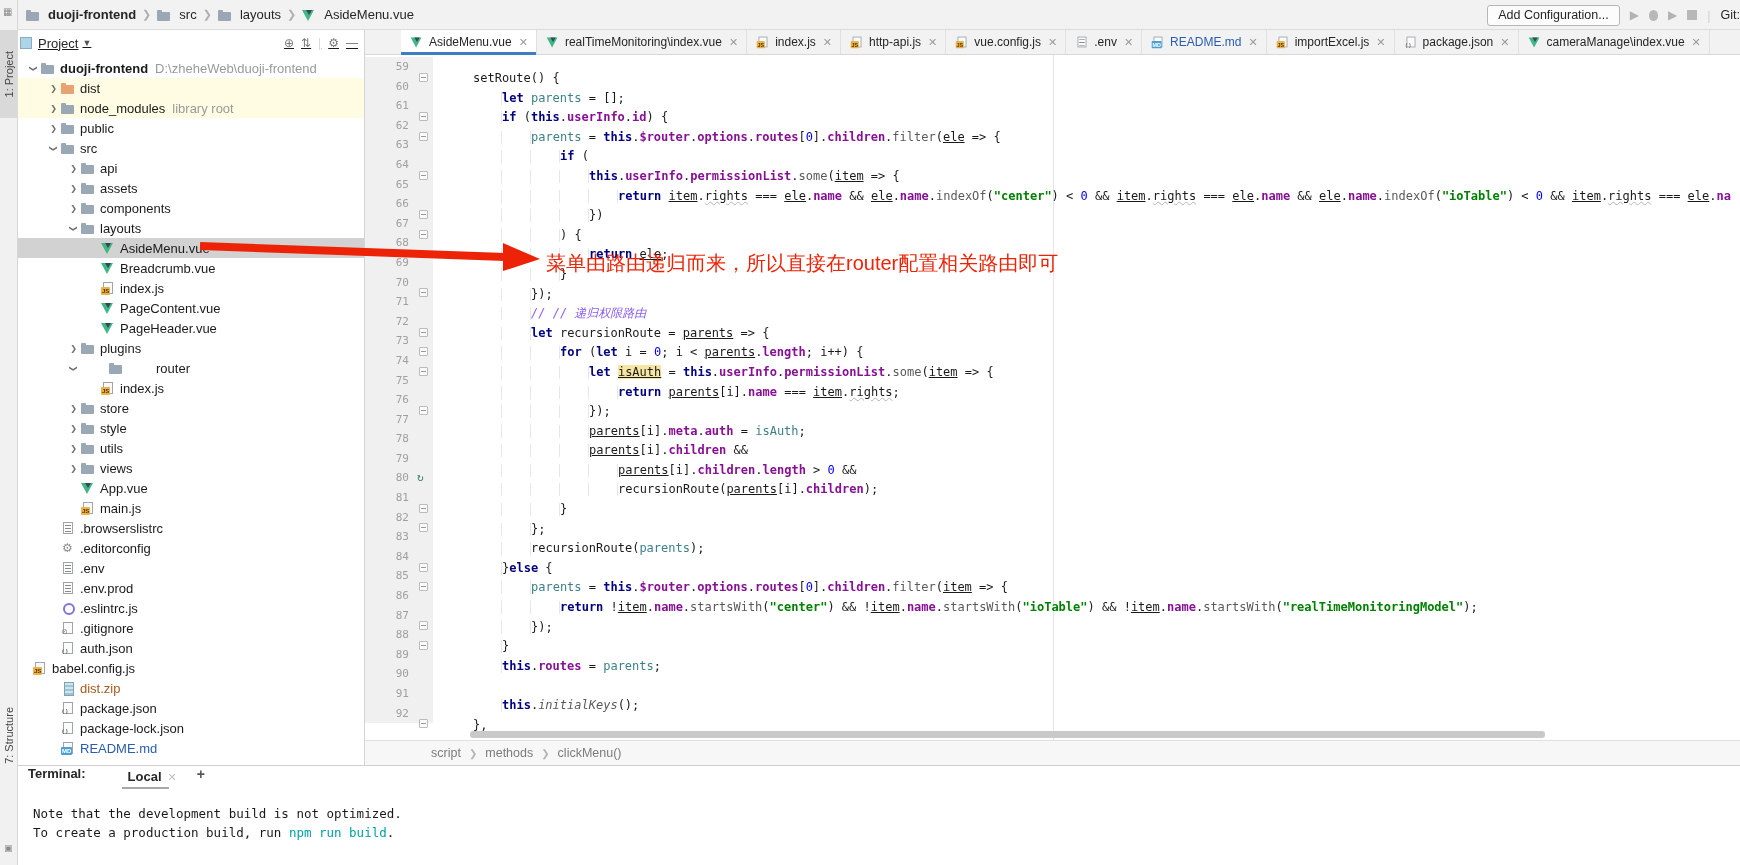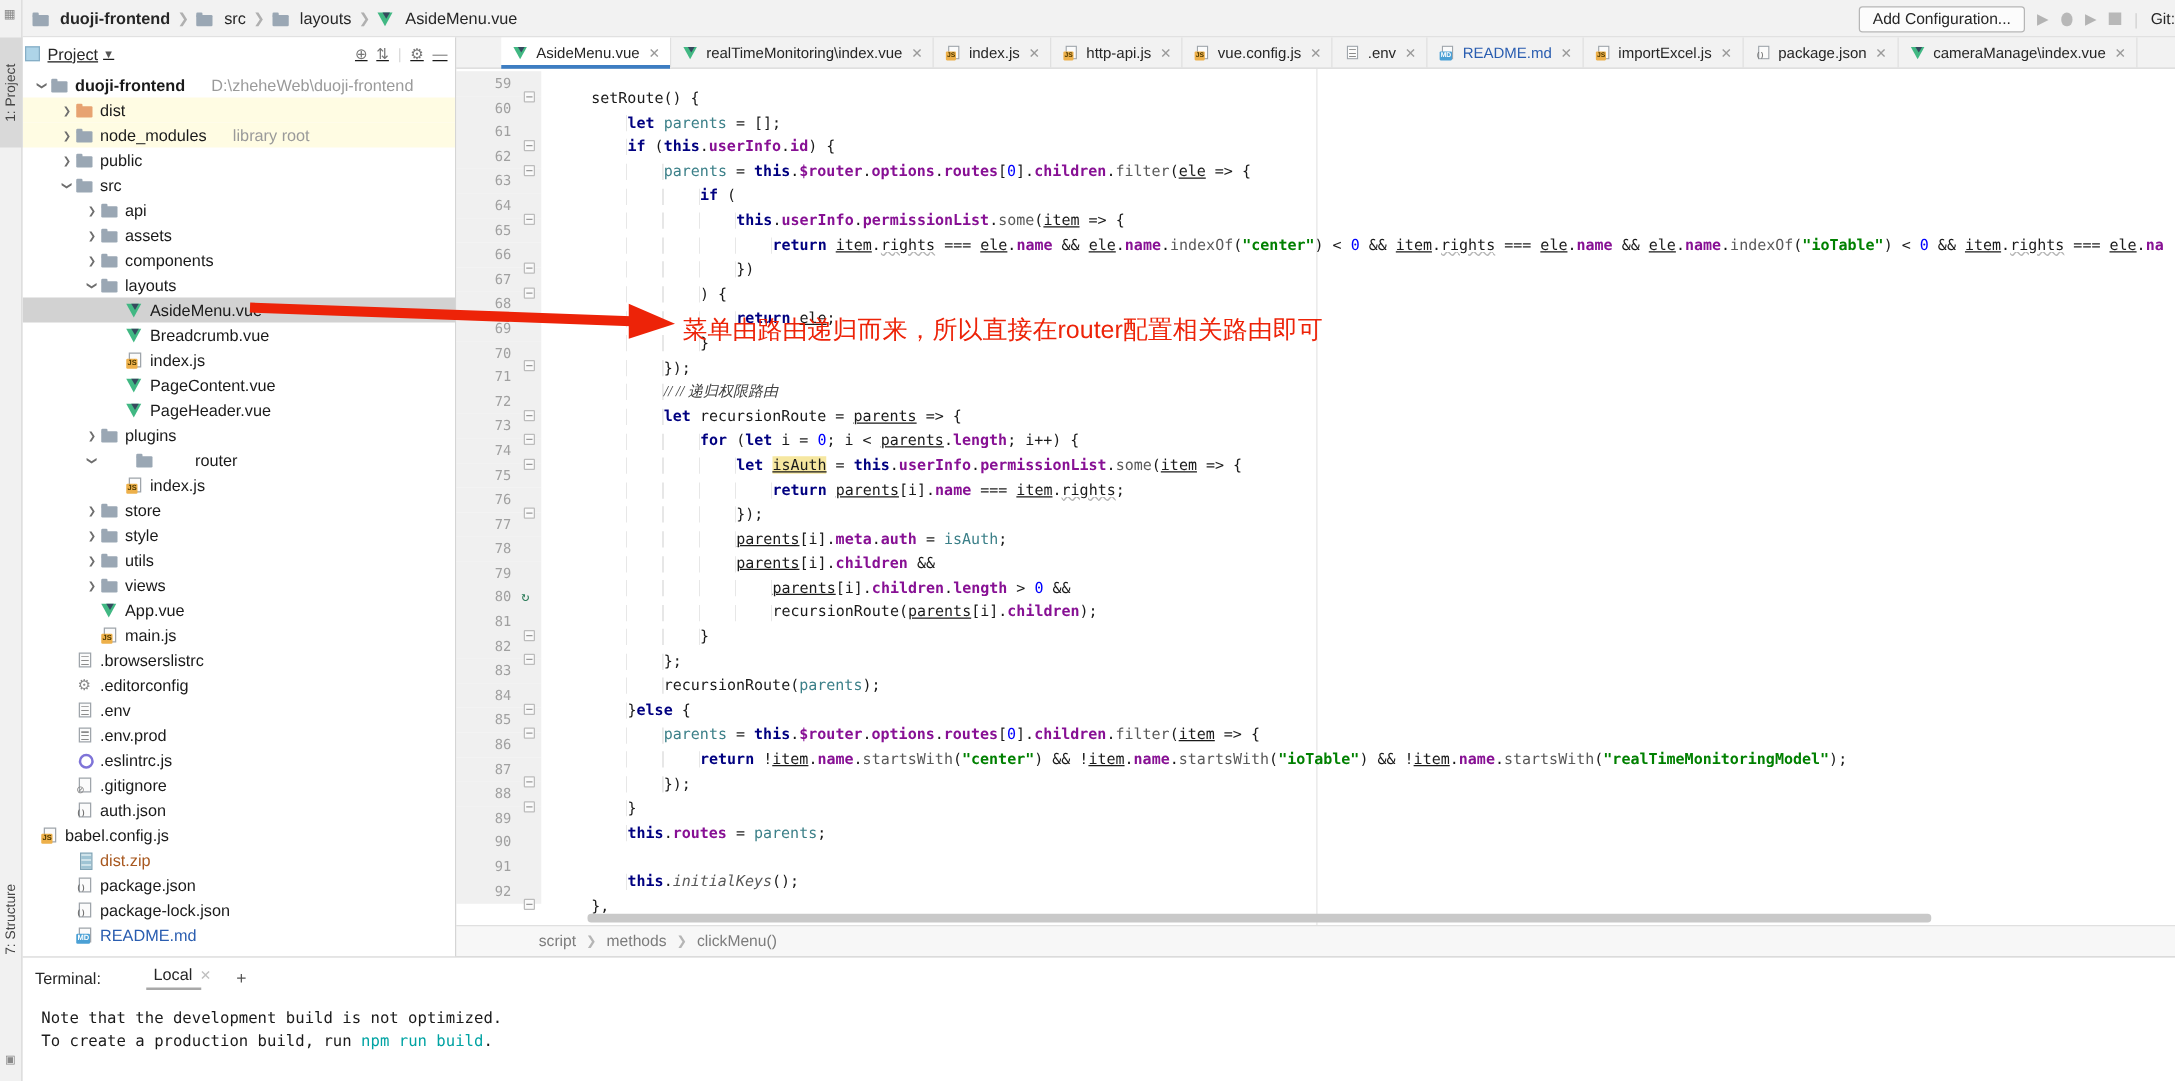--- a/index.html
+++ b/index.html
@@ -40,21 +40,21 @@
   .pp-icons { margin-left:auto; display:flex; align-items:center; gap:7px; color:#777; font-size:12px; }
   .pp-icons .sep { color:#d8d8d8; }
   .tree { position:absolute; top:28px; left:0; right:0; bottom:0; overflow:hidden; }
   .tree-row { height:20px; display:flex; align-items:center; white-space:nowrap; }
   .tree-row.row-yellow { background:#fffce3; }
   .tree-row.row-selected { background:#d2d2d2; }
   .tree-arrow { width:15px; flex:none; font-size:8px; color:#6e6e6e; text-align:center; }
   .tree-arrow.exp { transform:rotate(90deg); }
   .tree-label { margin-left:1px; }
   .tree-label.b { font-weight:bold; }
-  .tree-extra { color:#9a9a9a; margin-left:21px; }
+  .tree-extra { color:#9a9a9a; margin-left:7px; }
 
   
   .fi { position:relative; display:inline-block; width:14px; height:14px; margin-right:4px; flex:none; }
   .fi-folder::before, .fi-folder-orange::before { content:''; position:absolute; left:0; top:4px; width:13px; height:9px; background:#9aa7b4; border-radius:1px; }
   .fi-folder::after, .fi-folder-orange::after { content:''; position:absolute; left:0; top:2px; width:5px; height:3px; background:#9aa7b4; border-radius:1px 1px 0 0; }
   .fi-folder-orange::before, .fi-folder-orange::after { background:#e7a371; }
   .fi-vue::before { content:''; position:absolute; left:0; top:2px; border-left:6.5px solid transparent; border-right:6.5px solid transparent; border-top:11px solid #41b883; }
   .fi-vue::after { content:''; position:absolute; left:3.5px; top:2px; border-left:3px solid transparent; border-right:3px solid transparent; border-top:5px solid #35495e; }
   .fi-file::before { content:''; position:absolute; left:2px; top:1px; right:2px; bottom:1px; background:#fbfbfb; border:1px solid #9fa5ab; }
   .fi-js::after { content:'JS'; position:absolute; left:0; bottom:0; background:#edb04a; color:#4d3800; font:bold 6px/8px "Liberation Sans",sans-serif; padding:0 1px; border-radius:1px; }
@@ -84,36 +84,36 @@
   .ed-mark { width:16px; flex:none; position:relative; }
   .ed-mark.fold::before { content:''; position:absolute; left:2px; top:6px; width:7px; height:7px; border:1px solid #bcbcbc; border-radius:1px; background:#fafafa; }
   .ed-mark.fold::after { content:''; position:absolute; left:4px; top:10px; width:5px; height:1px; background:#9a9a9a; }
   .ed-mark.rec { color:#2e7d5b; font-size:11px; line-height:19.6px; }
   .ed-code { padding-left:40px;margin-top:12px; }
   .ed-ind { display:inline-block; height:13px; background:repeating-linear-gradient(to right, transparent 0 28px, #e7e7e7 28px 29px); vertical-align:middle; }
   .c-k { color:#000080; font-weight:bold; }
   .c-f { color:#871094; font-weight:bold; }
   .c-n { color:#0000ff; }
   .c-g { color:#008000; font-weight:bold; }
-  .c-c { color:#404040; font-style:italic;font-family:Liberation Serif, serif; }
+  .c-c { color:#8b5cf6; font-style:italic; }
   .c-u { text-decoration:underline; text-decoration-thickness:1px; }
   .c-t { color:#3c8089; }
   .c-m { color:#5a5a5a; }
   .c-i { font-style:italic; }
   .c-y { text-decoration:underline wavy #b5b5b5; text-decoration-thickness:1px; }
   .c-h { background:#f6e7a0; text-decoration:underline; text-decoration-thickness:1px; }
   .h-scrollbar { position:absolute; left:105px; width:1075px; bottom:2px; height:7px; background:#c9c9c9; border-radius:3px; }
 
   
   .ed-breadcrumb { position:absolute; left:365px; right:0; bottom:100px; height:25px; background:#f7f7f7; border-top:1px solid #e0e0e0; display:flex; align-items:center; padding-left:66px; color:#7c7c7c; font-size:12.5px; gap:8px; }
   .bc-sep { color:#b5b5b5; font-size:10px; }
 
   
   .terminal { position:absolute; left:18px; right:0; bottom:0; height:100px; background:#fff; border-top:1px solid #d0d0d0; }
-  .term-tabs { height:24px; display:flex; align-items:flex-end; padding-left:10px; }
+  .term-tabs { height:24px; display:flex; align-items:flex-start; padding-left:10px;font-weight:bold; }
   .term-title { color:#262626; }
   .term-tab { margin-left:40px; position:relative; color:#262626; padding:3px 2px; }
   .term-tab::after { content:''; position:absolute; left:-4px; right:10px; bottom:-2px; height:2px; background:#a8a8a8; }
   .term-close { color:#c0c0c0; font-size:11px; margin-left:6px; }
   .term-plus { color:#555; margin-left:18px; font-size:14px; }
   .term-body { padding:14px 0 0 15px; font-family:"DejaVu Sans Mono","Liberation Mono",monospace; font-size:12.5px; line-height:19px; color:#1a1a1a; }
   .t-cmd { color:#00a3a3; }
 
   
   .annotation-layer { position:absolute; inset:0; z-index:60; pointer-events:none; }

